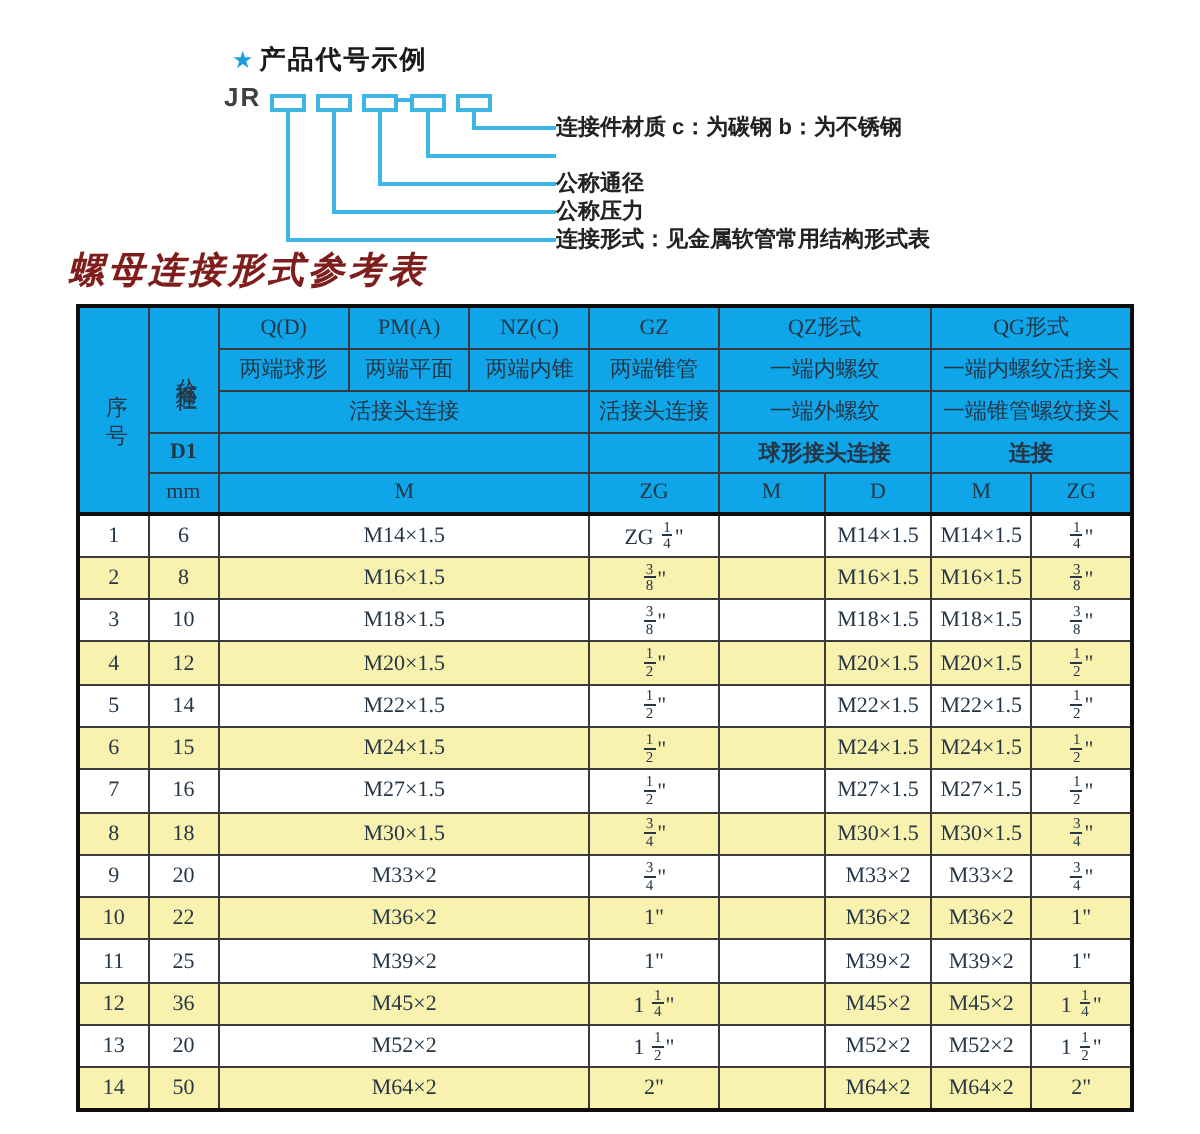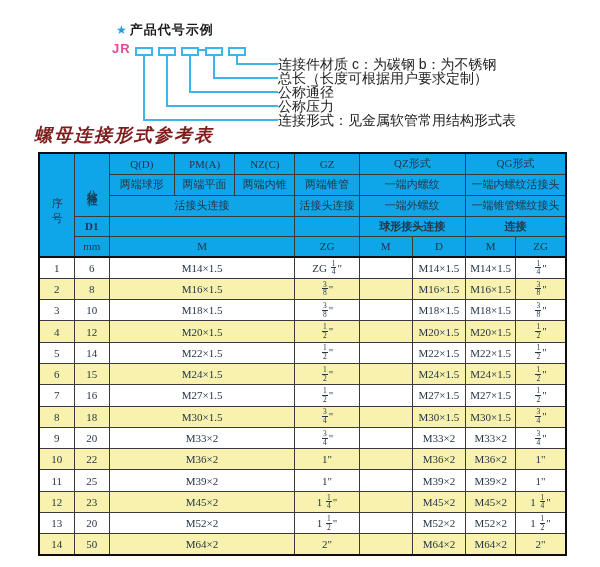--- a/index.html
+++ b/index.html
@@ -5,26 +5,26 @@
   html,body{margin:0;padding:0;}
   body{
     width:600px;height:567px;position:relative;background:#ffffff;
     font-family:"Liberation Sans","DejaVu Sans",sans-serif;
     color:#222;overflow:hidden;
   }
   
   .diagram{position:absolute;left:0;top:0;width:600px;height:150px;padding-left:19px;}
   .diag-title{position:absolute;left:116px;top:21px;font-size:13px;font-weight:bold;color:#1a1a1a;letter-spacing:1px;}
   .diag-title .star{color:#1e9fdd;margin-right:2px;font-size:12px;}
-  .jr{position:absolute;left:112px;top:41px;font-size:13px;font-weight:bold;color:#ec4899;letter-spacing:1px;}
+  .jr{position:absolute;left:112px;top:41px;font-size:13px;font-weight:bold;color:#404040;letter-spacing:1px;}
   .codebox{position:absolute;top:47px;width:14px;height:5px;border:2px solid #3db6e6;background:#fff;}
   .b1{left:135px}.b2{left:158px}.b3{left:181px}.b4{left:205px}.b5{left:228px}
   .codedash{position:absolute;top:49px;left:198px;width:7px;height:2px;background:#3db6e6;}
   .lline{position:absolute;border-left:2px solid #3db6e6;border-bottom:2px solid #3db6e6;}
-  .diag-label{position:absolute;left:278px;font-size:14px;font-weight:normal;color:#222;white-space:nowrap;}
+  .diag-label{position:absolute;left:278px;font-size:11px;font-weight:bold;color:#222;white-space:nowrap;}
   
   .tbl-title{
     position:absolute;left:34px;top:123px;font-size:18px;font-weight:bold;color:#7f1d1d;
     font-family:"Liberation Serif","DejaVu Serif",serif;font-style:italic;letter-spacing:2px;
   }
   
   table.ref{
     position:absolute;left:38px;top:152px;width:529px;
     border-collapse:collapse;table-layout:fixed;
     font-family:"Liberation Serif","DejaVu Serif",serif;
@@ -66,21 +66,20 @@
   <div class="codebox b4"></div>
   <div class="codebox b5"></div>
 
   <div class="lline" style="left:236px;top:54px;width:40px;height:9px;"></div>
   <div class="lline" style="left:213px;top:54px;width:63px;height:23px;"></div>
   <div class="lline" style="left:189px;top:54px;width:87px;height:37px;"></div>
   <div class="lline" style="left:166px;top:54px;width:110px;height:51px;"></div>
   <div class="lline" style="left:143px;top:54px;width:133px;height:65px;"></div>
 
   <div class="diag-label" style="top:56px;">连接件材质  c：为碳钢  b：为不锈钢</div>
-  <div class="diag-label" style="top:70px;">总长（长度可根据用户要求定制）</div>
   <div class="diag-label" style="top:84px;">公称通径</div>
   <div class="diag-label" style="top:98px;">公称压力</div>
   <div class="diag-label" style="top:112px;">连接形式：见金属软管常用结构形式表</div>
 </div>
 
 <div class="tbl-title">螺母连接形式参考表</div>
 
 <table class="ref">
   <colgroup>
     <col style="width:35px">
@@ -242,21 +241,21 @@
         <td>25</td>
         <td colspan="3">M39×2</td>
         <td>1"</td>
         <td></td>
         <td>M39×2</td>
         <td>M39×2</td>
         <td>1"</td>
       </tr>
       <tr class="alt">
         <td>12</td>
-        <td>23</td>
+        <td>36</td>
         <td colspan="3">M45×2</td>
         <td>1 <span class="fr"><span class="n">1</span><span class="d">4</span></span>"</td>
         <td></td>
         <td>M45×2</td>
         <td>M45×2</td>
         <td>1 <span class="fr"><span class="n">1</span><span class="d">4</span></span>"</td>
       </tr>
       <tr>
         <td>13</td>
         <td>20</td>

